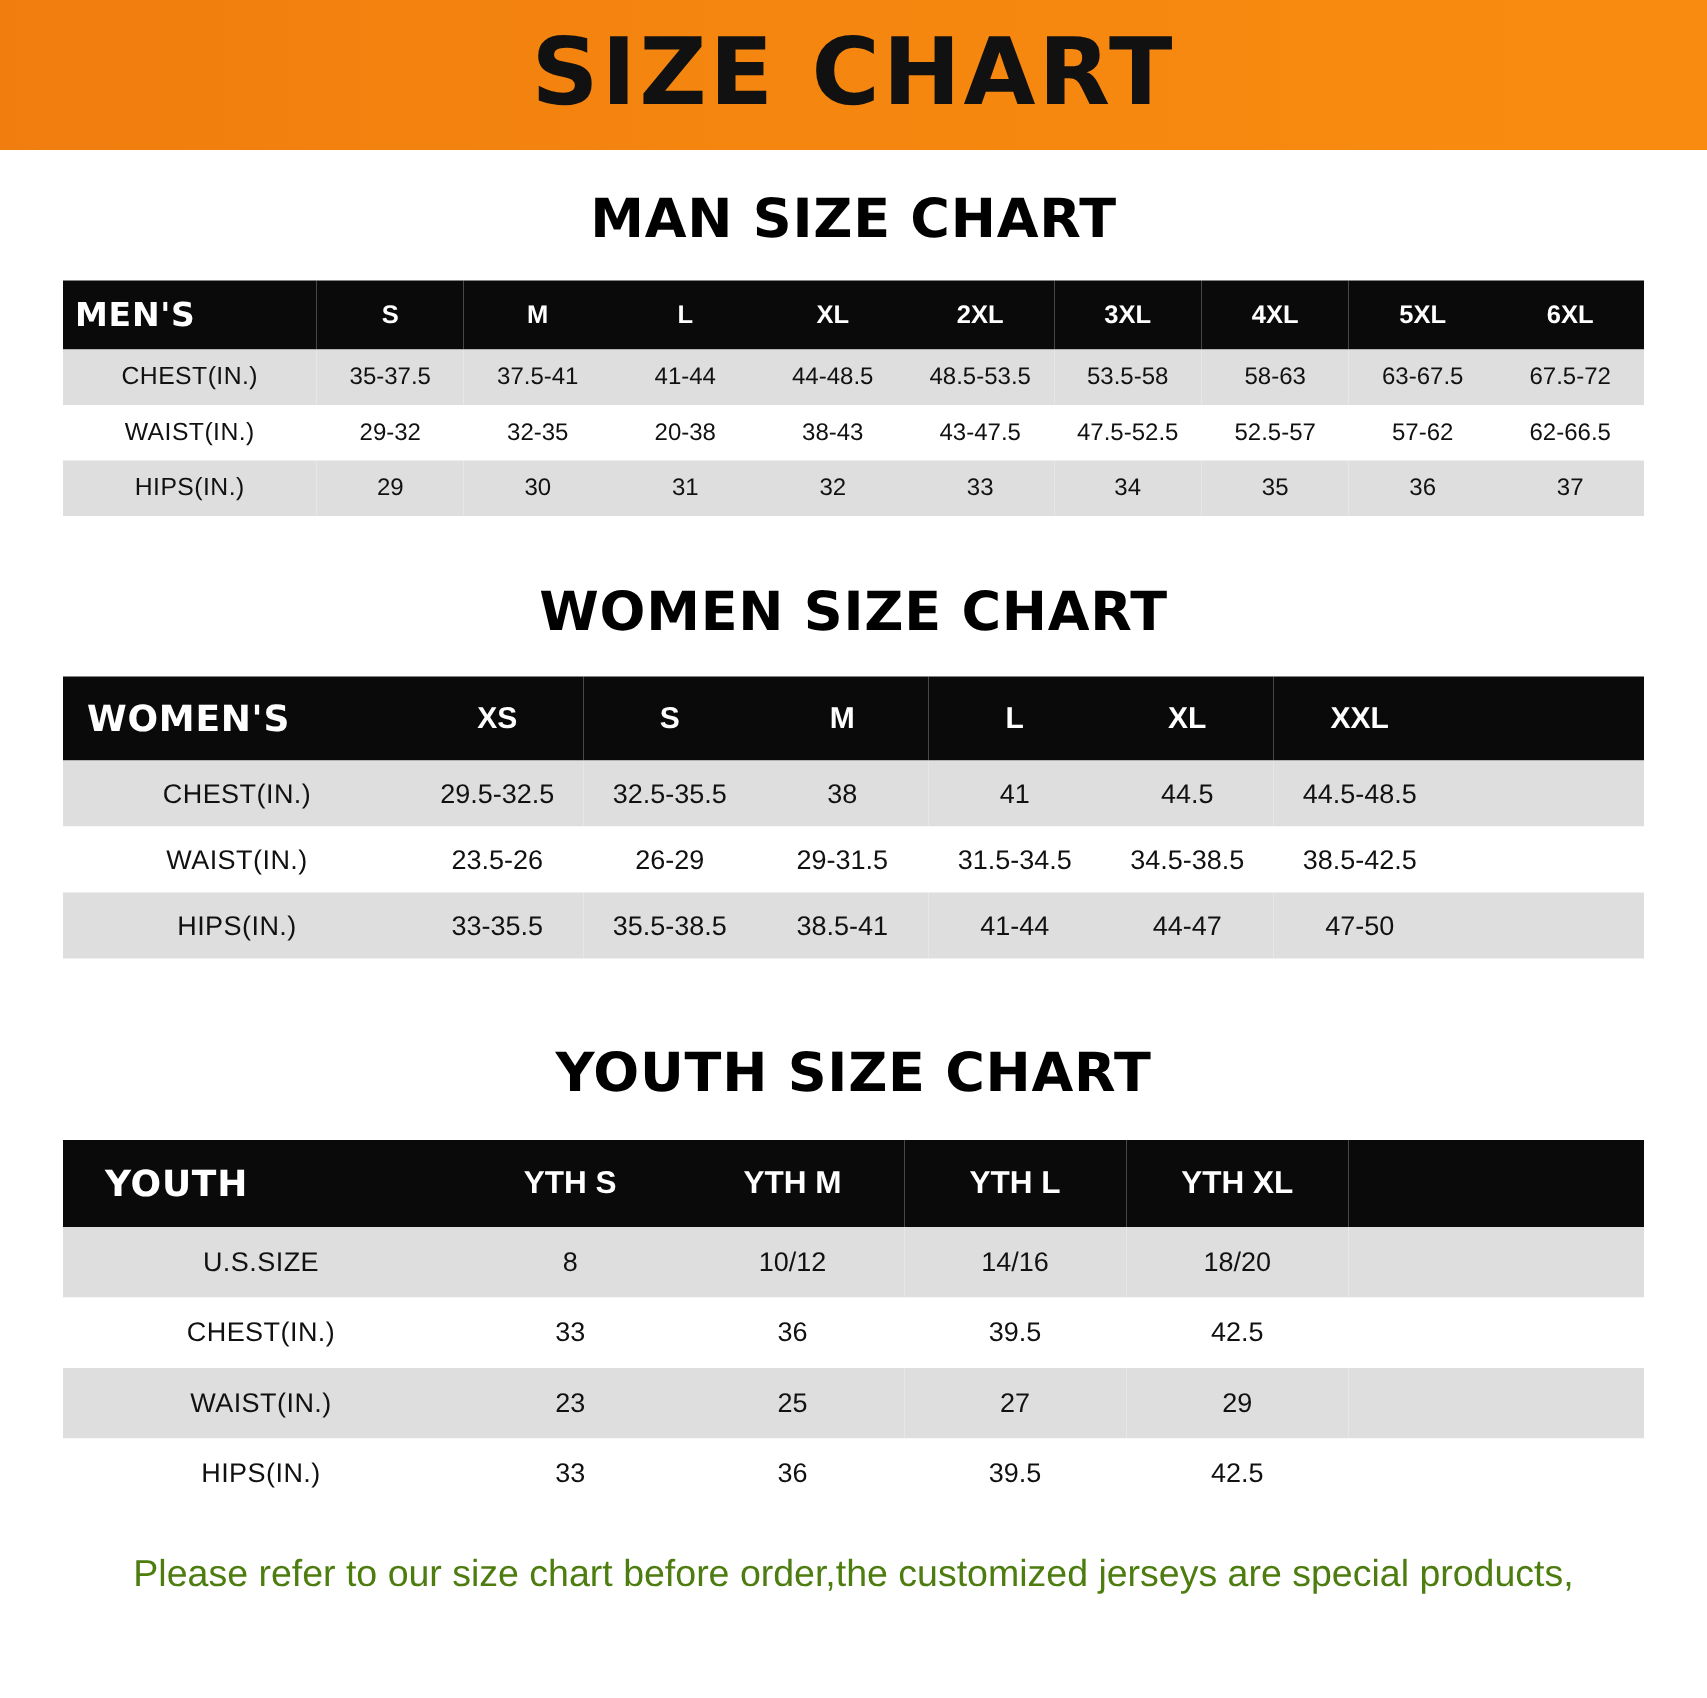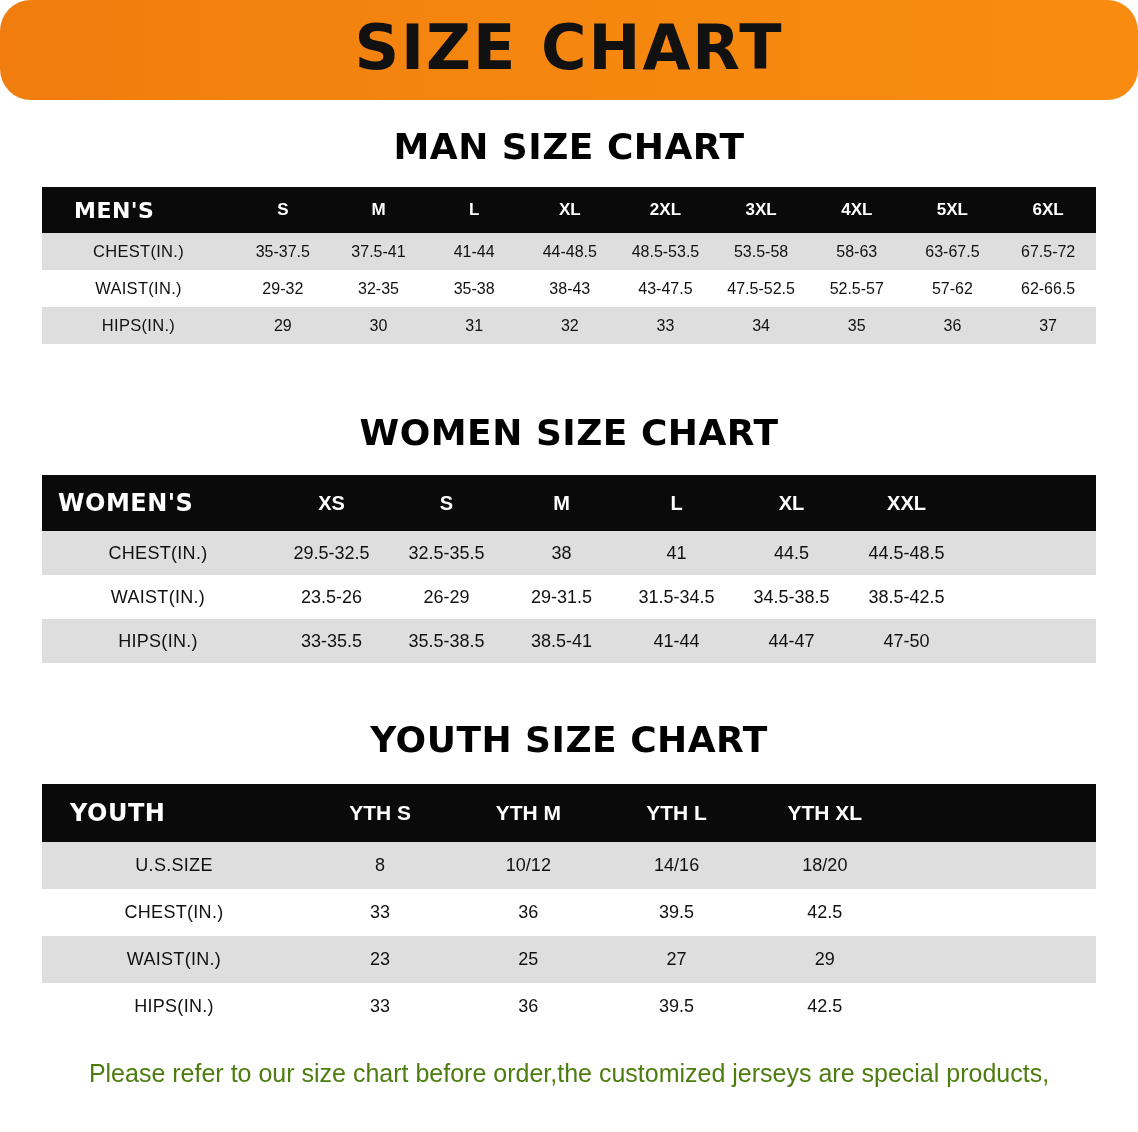--- a/index.html
+++ b/index.html
@@ -22,21 +22,20 @@
     background: #ffffff;
   }
 
   
   .banner {
     height: 100px;
     background: linear-gradient(90deg, #f07d0e 0%, #f4850f 40%, #f98c10 100%);
     display: flex;
     align-items: center;
     justify-content: center;
-    border-radius: 31px;
   }
   .banner-title {
     font-family: "DejaVu Sans", sans-serif;
     font-weight: bold;
     font-size: 62px;
     letter-spacing: 2px;
     color: #111111;
     line-height: 1;
     margin-top: -4px;
   }
@@ -44,21 +43,21 @@
   
   .section-title {
     text-align: center;
     font-family: "DejaVu Sans", sans-serif;
     font-weight: bold;
     font-size: 36px;
     letter-spacing: 0.5px;
     color: #000000;
   }
   .st-man    { margin-top: 26px; margin-bottom: 20px; }
-  .st-women  { margin-top: 68px; margin-bottom: 22px; }
+  .st-women  { margin-top: 44px; margin-bottom: 22px; }
   .st-youth  { margin-top: 56px; margin-bottom: 24px; }
 
   
   .table-wrap {
     margin: 0 42px;
   }
   table.size-table {
     width: 100%;
     border-collapse: collapse;
     table-layout: fixed;
@@ -80,21 +79,21 @@
     font-weight: bold;
   }
   table.size-table thead th.corner {
     text-align: left;
     font-family: "DejaVu Sans", sans-serif;
     letter-spacing: 0.5px;
   }
 
   
   .men-table thead th { height: 44px; font-size: 17px; }
-  .men-table thead th.corner { font-size: 22px; padding-left: 32px; }
+  .men-table thead th.corner { font-size: 22px; padding-left: 8px; }
   .men-table tbody td { height: 35px; font-size: 16px; }
   .men-table tbody td.rowlabel { font-size: 16.5px; letter-spacing: 0.3px; }
 
   
   .women-table thead th { height: 54px; font-size: 20px; }
   .women-table thead th.corner { font-size: 24px; padding-left: 16px; }
   .women-table tbody td { height: 42px; font-size: 18px; }
   .women-table tbody td.rowlabel { font-size: 18px; letter-spacing: 0.3px; }
 
   
@@ -154,21 +153,21 @@
           <td>48.5-53.5</td>
           <td>53.5-58</td>
           <td>58-63</td>
           <td>63-67.5</td>
           <td>67.5-72</td>
         </tr>
         <tr class="light">
           <td class="rowlabel">WAIST(IN.)</td>
           <td>29-32</td>
           <td>32-35</td>
-          <td>35-38</td>
+          <td>20-38</td>
           <td>38-43</td>
           <td>43-47.5</td>
           <td>47.5-52.5</td>
           <td>52.5-57</td>
           <td>57-62</td>
           <td>62-66.5</td>
         </tr>
         <tr class="shade">
           <td class="rowlabel">HIPS(IN.)</td>
           <td>29</td>

